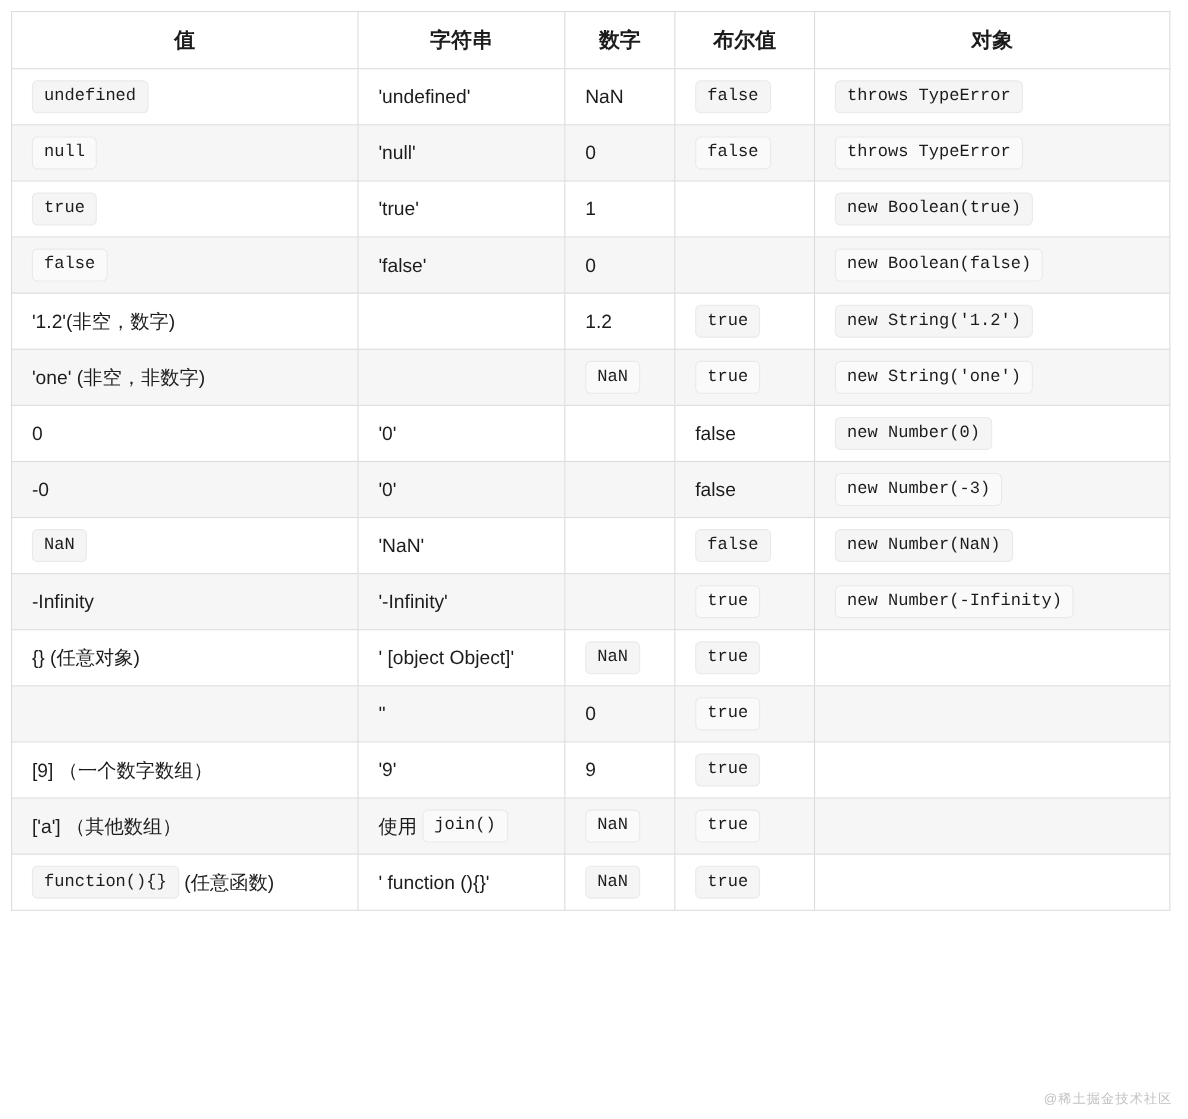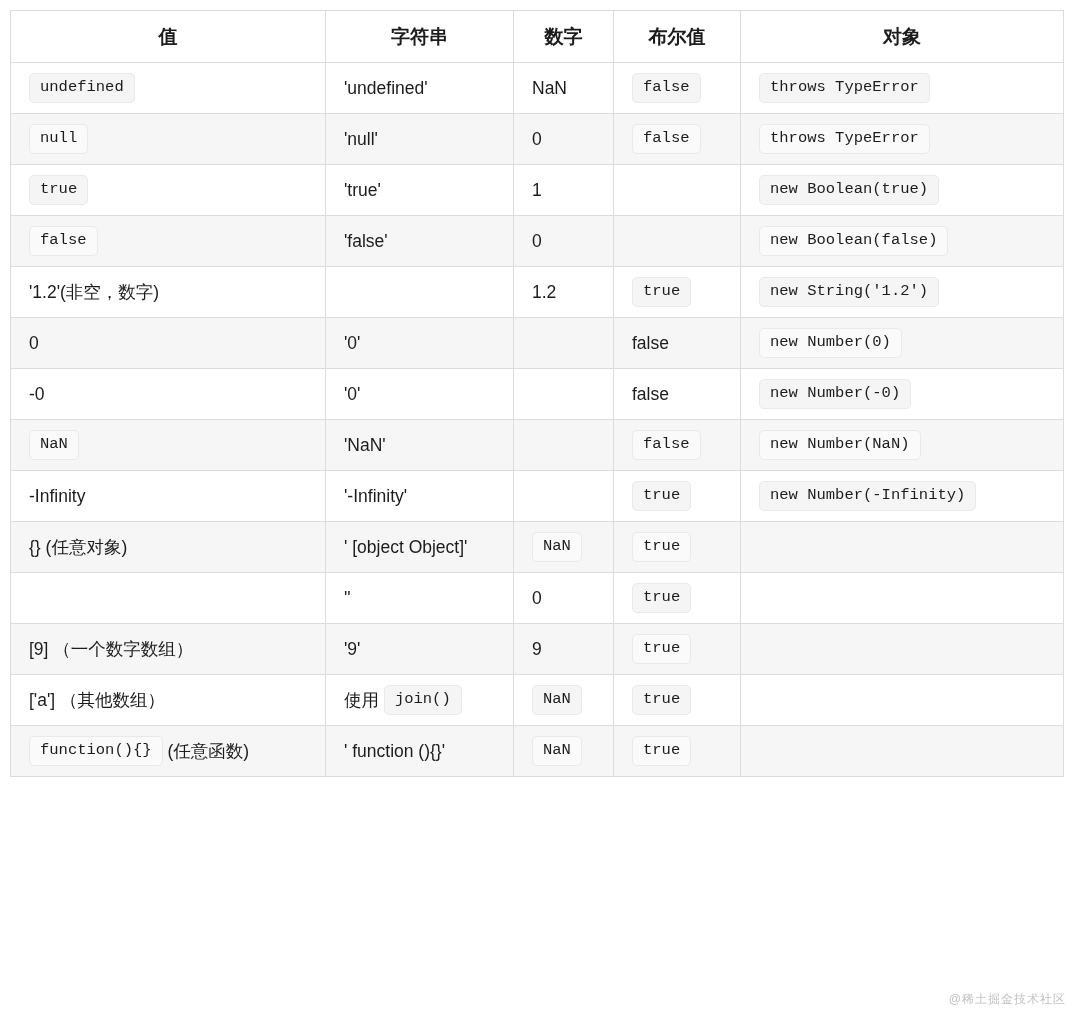--- a/index.html
+++ b/index.html
@@ -118,32 +118,39 @@
           <td><span class="code">new Boolean(false)</span></td>
         </tr>
         <tr>
           <td><span class="txt">'1.2'(非空，数字)</span></td>
           <td></td>
           <td><span class="txt">1.2</span></td>
           <td><span class="code">true</span></td>
           <td><span class="code">new String('1.2')</span></td>
         </tr>
         <tr>
+          <td><span class="txt">'one' (非空，非数字)</span></td>
+          <td></td>
+          <td><span class="code">NaN</span></td>
+          <td><span class="code">true</span></td>
+          <td><span class="code">new String('one')</span></td>
+        </tr>
+        <tr>
           <td><span class="txt">0</span></td>
           <td><span class="txt">'0'</span></td>
           <td></td>
           <td><span class="txt">false</span></td>
           <td><span class="code">new Number(0)</span></td>
         </tr>
         <tr>
           <td><span class="txt">-0</span></td>
           <td><span class="txt">'0'</span></td>
           <td></td>
           <td><span class="txt">false</span></td>
-          <td><span class="code">new Number(-0)</span></td>
+          <td><span class="code">new Number(-3)</span></td>
         </tr>
         <tr>
           <td><span class="code">NaN</span></td>
           <td><span class="txt">'NaN'</span></td>
           <td></td>
           <td><span class="code">false</span></td>
           <td><span class="code">new Number(NaN)</span></td>
         </tr>
         <tr>
           <td><span class="txt">-Infinity</span></td>

